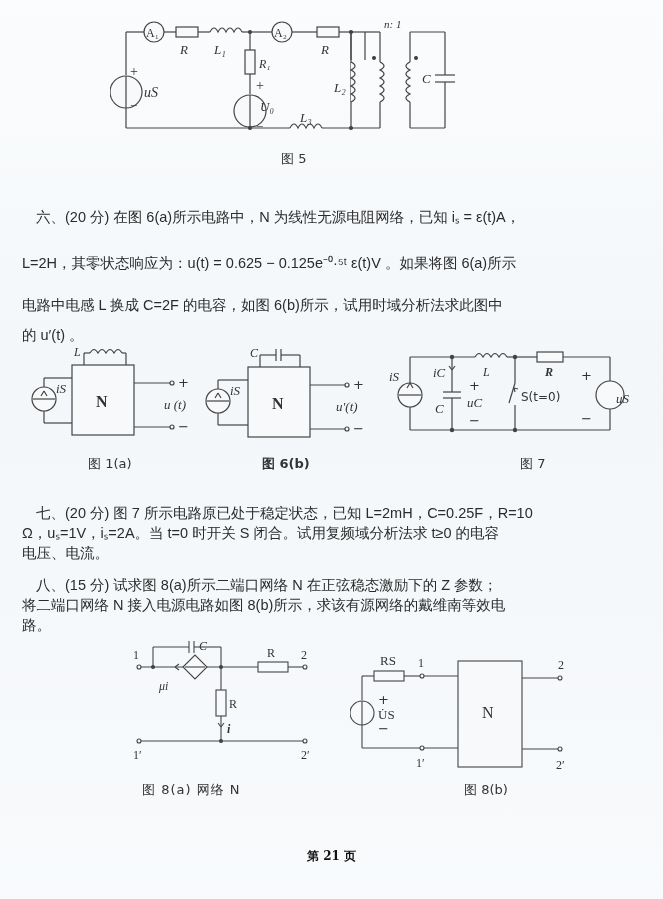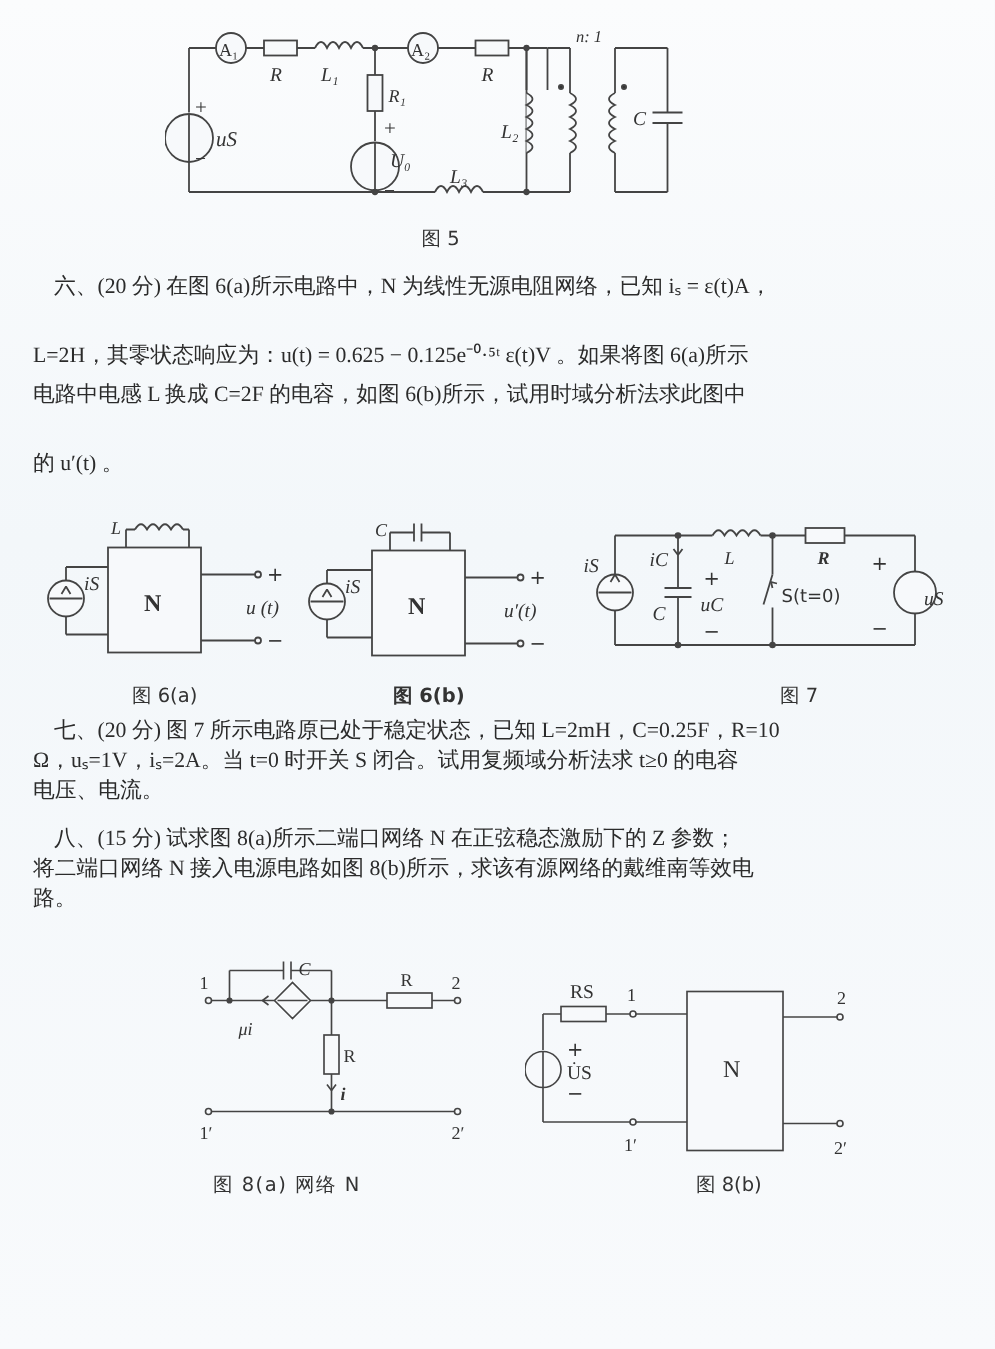--- a/index.html
+++ b/index.html
@@ -11,21 +11,21 @@
     position: relative;
   }
   .page { position: absolute; left: 0; top: 0; width: 663px; height: 899px;
     background: linear-gradient(180deg,#fbfcfd 0%, #f3f7fa 40%, #f8fafc 100%); padding-left: 44px; }
   .fig { position: absolute; }
   .fig svg { display: block; }
   svg text { font-family: "Liberation Serif", serif; fill: #333; }
   svg .sans { font-family: "DejaVu Sans", sans-serif; }
   .cap { position: absolute; font-family: "DejaVu Sans", sans-serif; font-size: 13px; color: #333; }
   .para { position: absolute; left: 22px; width: 620px; font-size: 14.5px; line-height: 1; color: #2b2b2b; }
-  .line { position: absolute; white-space: nowrap; font-family: Liberation Serif, serif; }
+  .line { position: absolute; white-space: nowrap; font-family: Liberation Sans, sans-serif; margin-top: 26px; }
   .footer { position: absolute; top: 848px; left: 0; width: 663px; text-align: center;
     font-size: 12px; font-weight: bold; font-family: "DejaVu Serif", serif; color: #111; }
 </style>
 </head>
 <body>
 
 <div class="page">
 
   <div class="fig" style="left:110px;top:10px;">
     <svg width="360" height="125" viewBox="0 0 360 125" stroke="#444" stroke-width="1.2" fill="none">
@@ -102,21 +102,21 @@
         <text x="274" y="18" font-size="11" font-style="italic">n: 1</text>
         <text x="312" y="73" font-size="13" font-style="italic">C</text>
       </g>
     </svg>
   </div>
   <div class="cap" style="left:258px;top:150px;margin-left:23px;">图 5</div>
 
   <div class="para" style="top:184px;">
     <div class="line" style="top:0;left:14px;">六、(20 分) 在图 6(a)所示电路中，N 为线性无源电阻网络，已知 iₛ = ε(t)A，</div>
     <div class="line" style="top:46px;left:0;">L=2H，其零状态响应为：u(t) = 0.625 − 0.125e⁻⁰·⁵ᵗ ε(t)V 。如果将图 6(a)所示</div>
-    <div class="line" style="top:72px;left:0;">电路中电感 L 换成 C=2F 的电容，如图 6(b)所示，试用时域分析法求此图中</div>
+    <div class="line" style="top:88px;left:0;">电路中电感 L 换成 C=2F 的电容，如图 6(b)所示，试用时域分析法求此图中</div>
     <div class="line" style="top:118px;left:0;">的 u′(t) 。</div>
   </div>
 
   <div class="fig" style="left:28px;top:345px;">
     <svg width="165" height="95" viewBox="0 0 165 95" stroke="#444" stroke-width="1.2" fill="none">
       <rect x="44" y="20" width="62" height="70" fill="#f7f9fb"></rect>
       <line x1="56" y1="20" x2="56" y2="8"></line>
       <line x1="56" y1="8" x2="62" y2="8"></line>
       <path d="M62 8 q4 -7 8 0 q4 -7 8 0 q4 -7 8 0 q4 -7 8 0"></path>
       <line x1="94" y1="8" x2="98" y2="8"></line>
@@ -135,21 +135,21 @@
       <g stroke="none">
         <text x="46" y="11" font-size="12" font-style="italic">L</text>
         <text x="28" y="48" font-size="13" font-style="italic">iS</text>
         <text x="68" y="62" font-size="16" font-weight="bold">N</text>
         <text x="150" y="42" font-size="13" class="sans">+</text>
         <text x="136" y="64" font-size="13" font-style="italic">u (t)</text>
         <text x="150" y="86" font-size="13" class="sans">−</text>
       </g>
     </svg>
   </div>
-  <div class="cap" style="left:88px;top:455px;">图 6(a)</div>
+  <div class="cap" style="left:88px;top:455px;">图 1(a)</div>
 
   <div class="fig" style="left:200px;top:345px;">
     <svg width="165" height="95" viewBox="0 0 165 95" stroke="#444" stroke-width="1.2" fill="none">
       <rect x="48" y="22" width="62" height="70" fill="#f7f9fb"></rect>
       <line x1="60" y1="22" x2="60" y2="10"></line>
       <line x1="60" y1="10" x2="76" y2="10"></line>
       <line x1="76" y1="4" x2="76" y2="16"></line>
       <line x1="81" y1="4" x2="81" y2="16"></line>
       <line x1="81" y1="10" x2="100" y2="10"></line>
       <line x1="100" y1="10" x2="100" y2="22"></line>
@@ -307,13 +307,14 @@
         <text x="206" y="124" font-size="12">2′</text>
         <text x="28" y="59" font-size="13" class="sans">+</text>
         <text x="28" y="74" font-size="13">U̇S</text>
         <text x="28" y="88" font-size="13" class="sans">−</text>
         <text x="132" y="73" font-size="16">N</text>
       </g>
     </svg>
   </div>
   <div class="cap" style="left:464px;top:781px;text-align:right;">图 8(b)</div>
 
+  <div class="footer">第 21 页</div>
 </div>
 
 </body></html>

